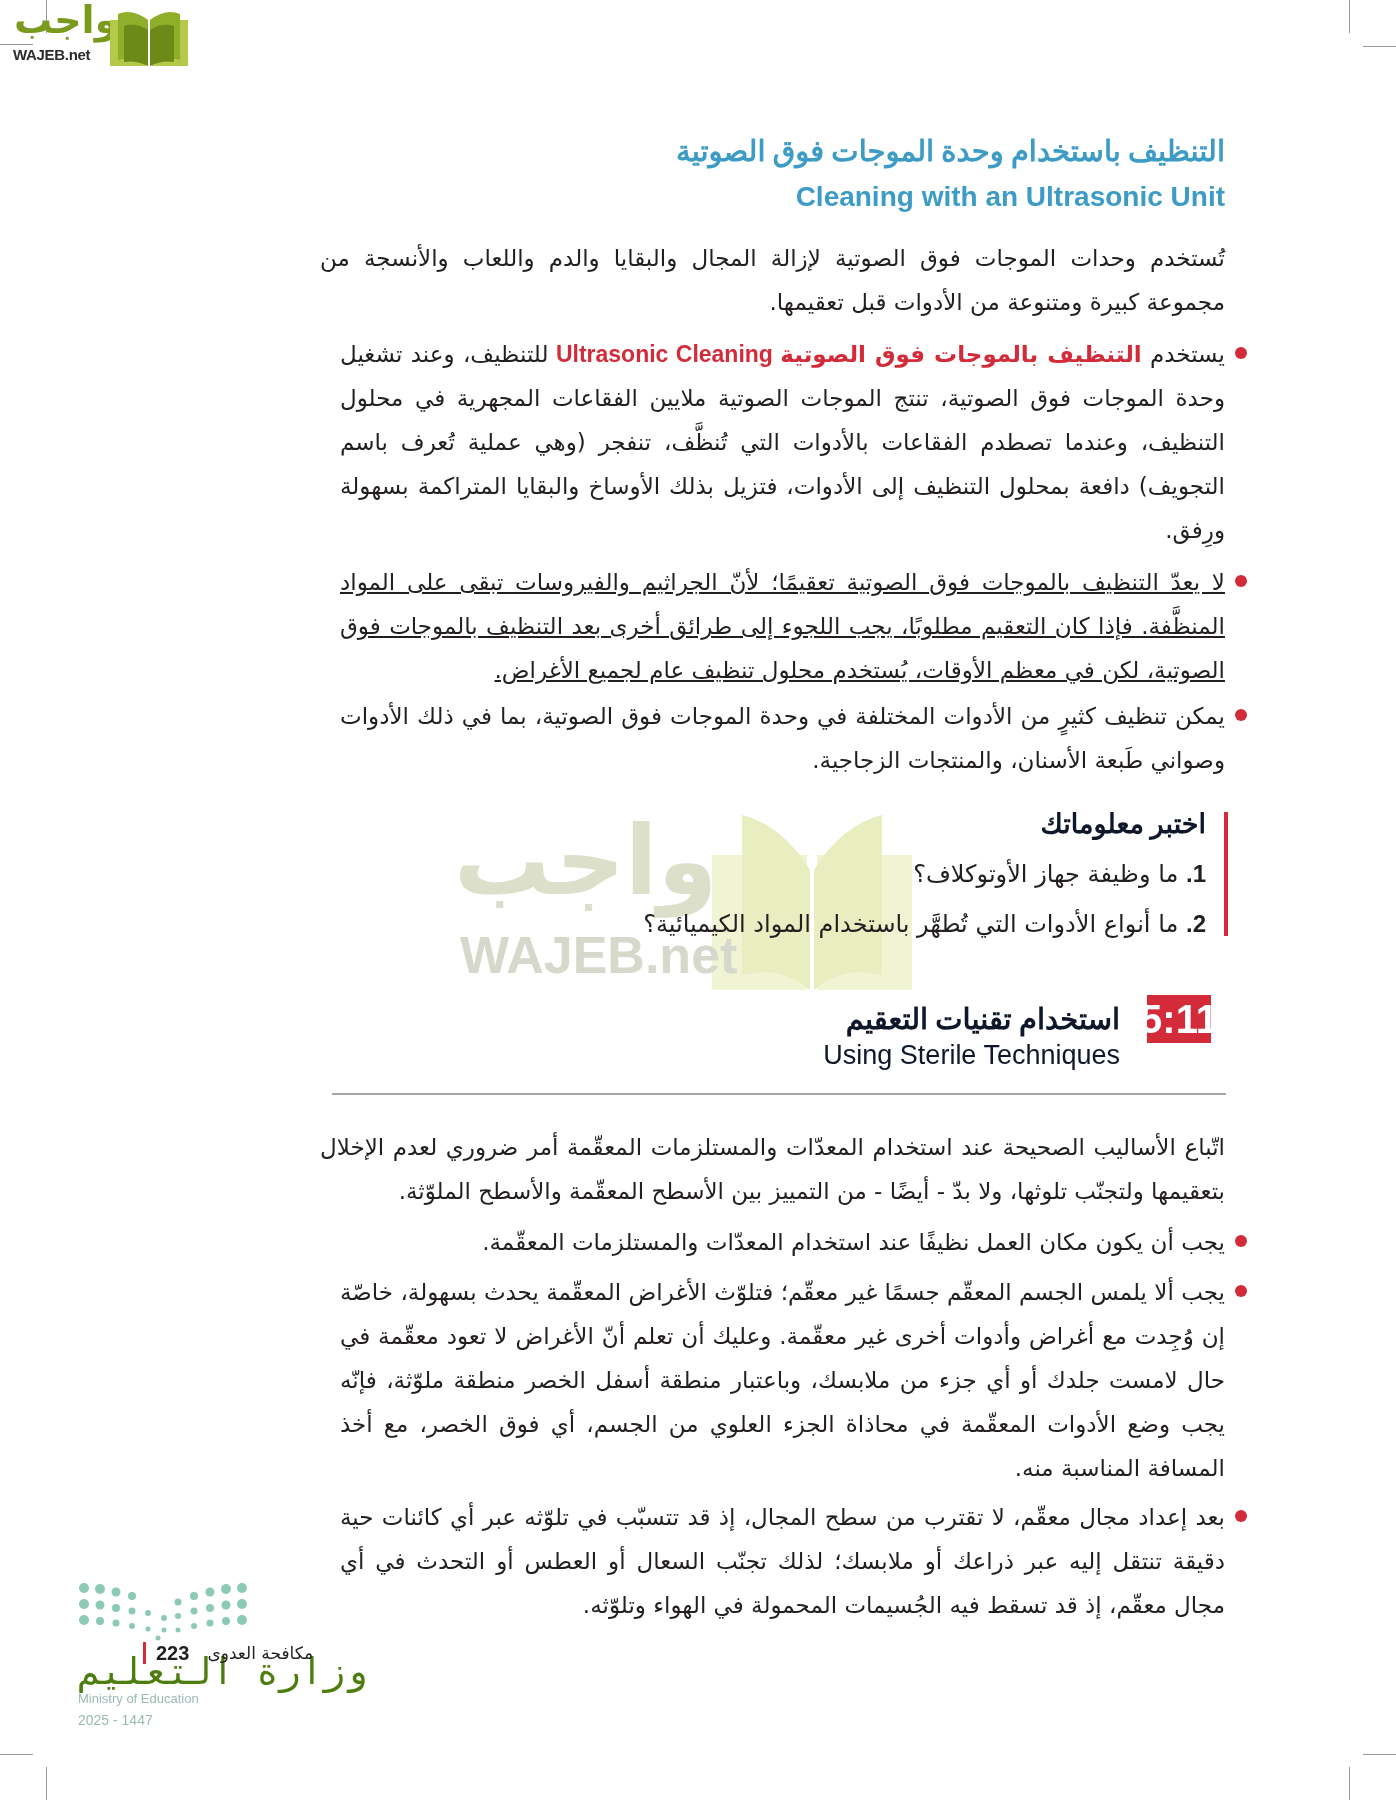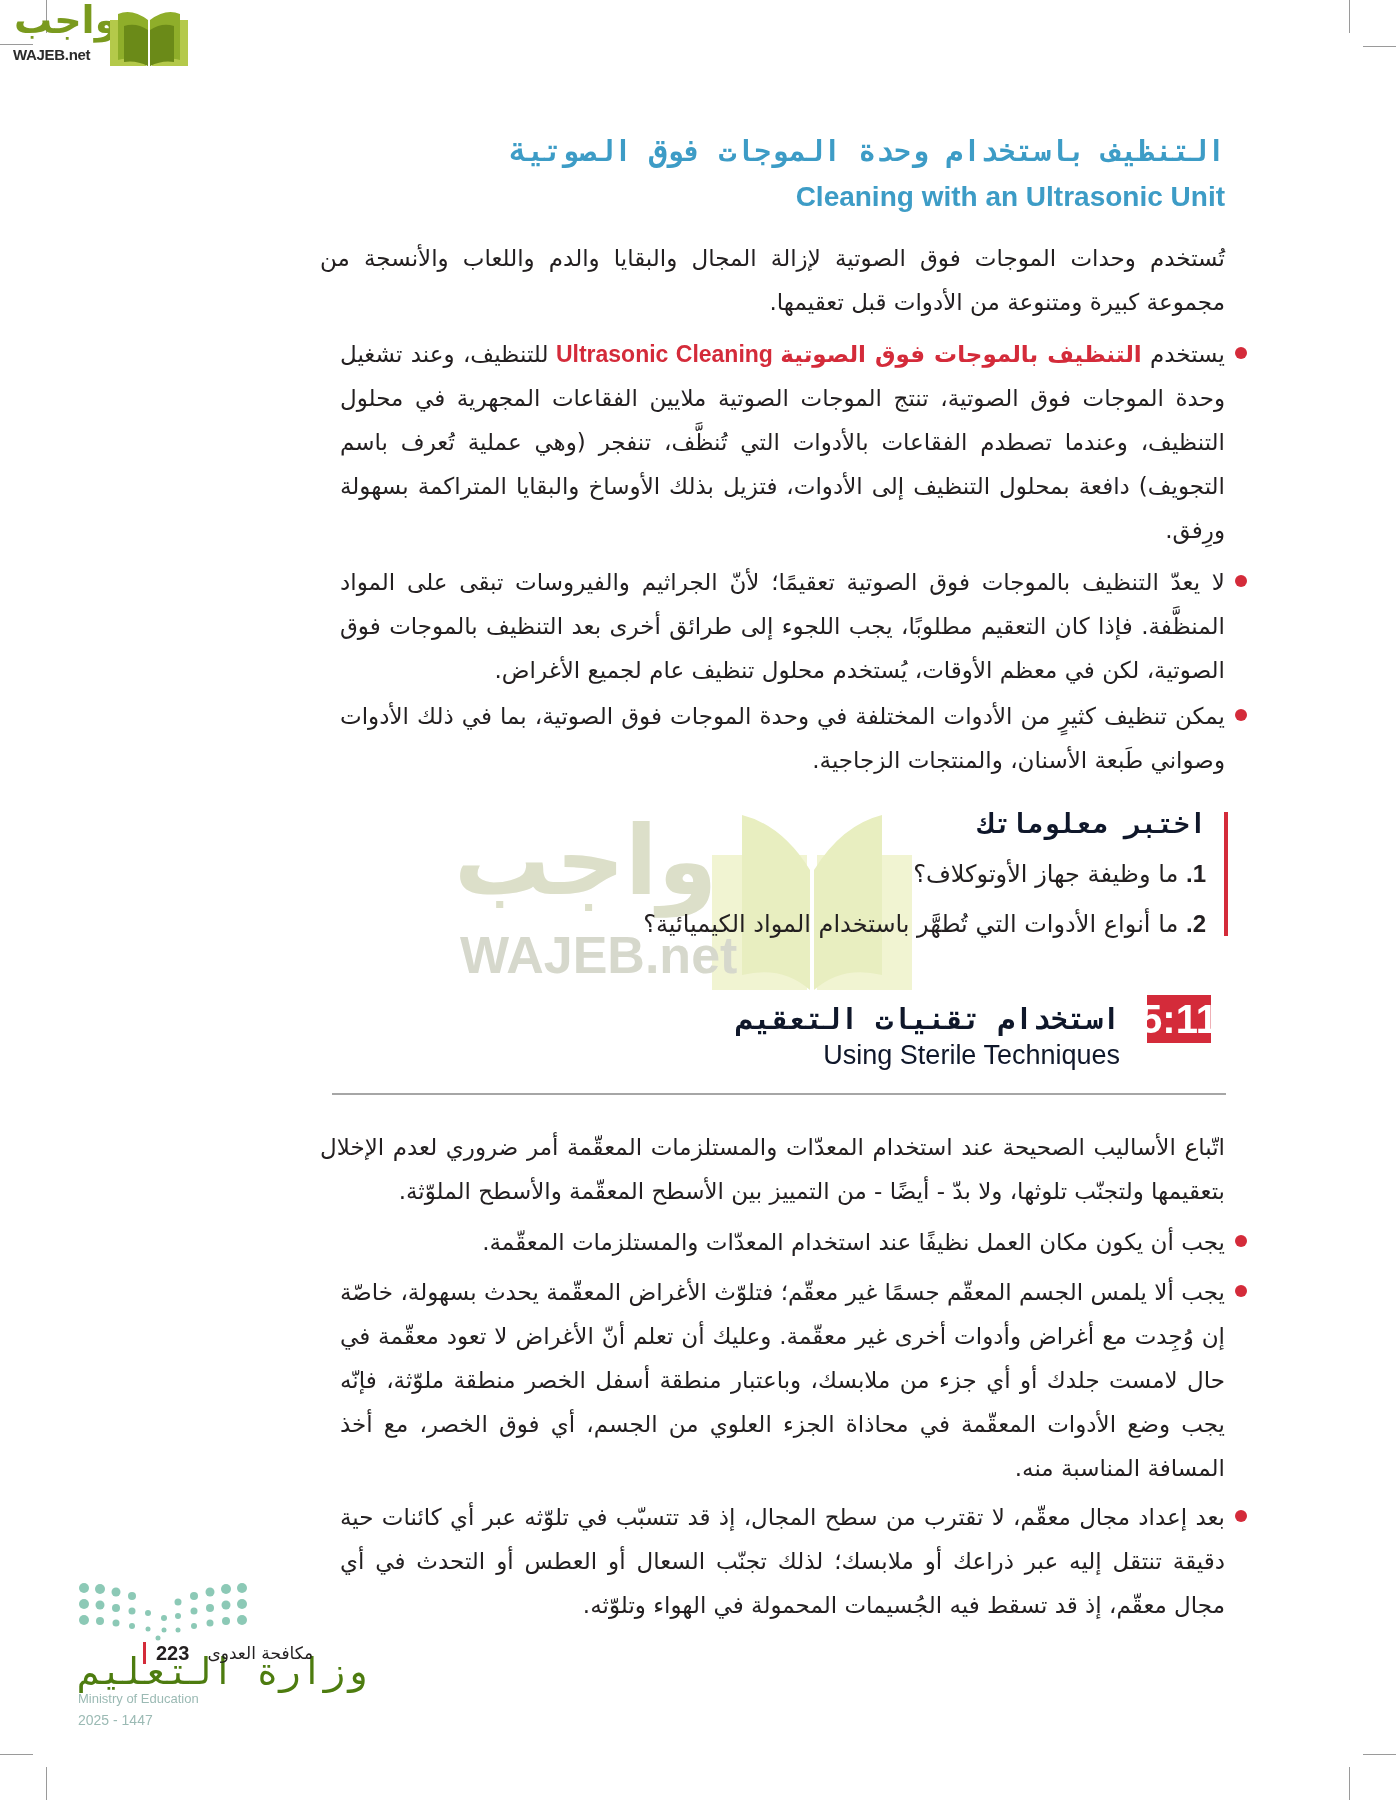--- a/index.html
+++ b/index.html
@@ -1,21 +1,21 @@
 <!DOCTYPE html>
 <html><head>
 <meta charset="utf-8">
 <style>
   html, body { margin:0; padding:0; }
   body { width:1396px; height:1800px; position:relative; background:#ffffff; overflow:hidden;
          font-family:"DejaVu Sans", sans-serif; color:#231f20; }
   .abs { position:absolute; }
   .crop { position:absolute; background:#9a9a9a; }
   .rtl { direction:rtl; text-align:right; }
-  .h-ar { font-family:Liberation Mono, monospace; font-weight:bold; }
+  .h-ar { font-family:Liberation Serif, serif; font-weight:bold; }
   .blue { color:#3d9cc6; }
   .red { color:#0f172a; }
   .body-text { font-size:23px; line-height:44px; }
   .para { position:absolute; right:171px; width:905px; direction:rtl; text-align:justify; text-align-last:right; }
   .bullet { position:absolute; right:171px; width:885px; direction:rtl; text-align:justify; text-align-last:right; padding-right:0; }
   .dot { position:absolute; right:-22px; top:15px; width:12px; height:12px; border-radius:50%; background:#d42b3a; }
   .hl { color:#d42b3a; font-weight:bold; }
   .en { font-family:"Liberation Sans", sans-serif; }
   .badge { background:#d42b3a; color:#fff; font-family:"Liberation Sans", sans-serif; font-weight:bold; font-size:40px;
            display:flex; align-items:center; justify-content:center; }
@@ -50,21 +50,21 @@
 <div class="abs rtl h-ar blue" style="right:171px;top:134px;font-size:29px;white-space:nowrap;">التنظيف باستخدام وحدة الموجات فوق الصوتية</div>
 <div class="abs blue en" style="right:171px;top:181px;font-size:28px;font-weight:bold;white-space:nowrap;">Cleaning with an Ultrasonic Unit</div>
 
 <div class="para body-text" style="top:236px;">تُستخدم وحدات الموجات فوق الصوتية لإزالة المجال والبقايا والدم واللعاب والأنسجة من مجموعة كبيرة ومتنوعة من الأدوات قبل تعقيمها.</div>
 
 <div class="bullet body-text" style="top:332px;">
   <span class="dot"></span>
   <span>يستخدم </span><span class="hl">التنظيف بالموجات فوق الصوتية</span><span class="hl en"> Ultrasonic Cleaning </span><span>للتنظيف، وعند تشغيل وحدة الموجات فوق الصوتية، تنتج الموجات الصوتية ملايين الفقاعات المجهرية في محلول التنظيف، وعندما تصطدم الفقاعات بالأدوات التي تُنظَّف، تنفجر (وهي عملية تُعرف باسم التجويف) دافعة بمحلول التنظيف إلى الأدوات، فتزيل بذلك الأوساخ والبقايا المتراكمة بسهولة ورِفق.</span>
 </div>
 
-<div class="bullet body-text" style="top:560px;">
+<div class="bullet body-text" style="top:560px;text-decoration:underline;">
   <span class="dot"></span>
   <span>لا يعدّ التنظيف بالموجات فوق الصوتية تعقيمًا؛ لأنّ الجراثيم والفيروسات تبقى على المواد المنظَّفة. فإذا كان التعقيم مطلوبًا، يجب اللجوء إلى طرائق أخرى بعد التنظيف بالموجات فوق الصوتية، لكن في معظم الأوقات، يُستخدم محلول تنظيف عام لجميع الأغراض.</span>
 </div>
 
 <div class="bullet body-text" style="top:694px;">
   <span class="dot"></span>
   <span>يمكن تنظيف كثيرٍ من الأدوات المختلفة في وحدة الموجات فوق الصوتية، بما في ذلك الأدوات وصواني طَبعة الأسنان، والمنتجات الزجاجية.</span>
 </div>
 
 <div class="abs" style="left:450px;top:815px;width:500px;height:185px;">

